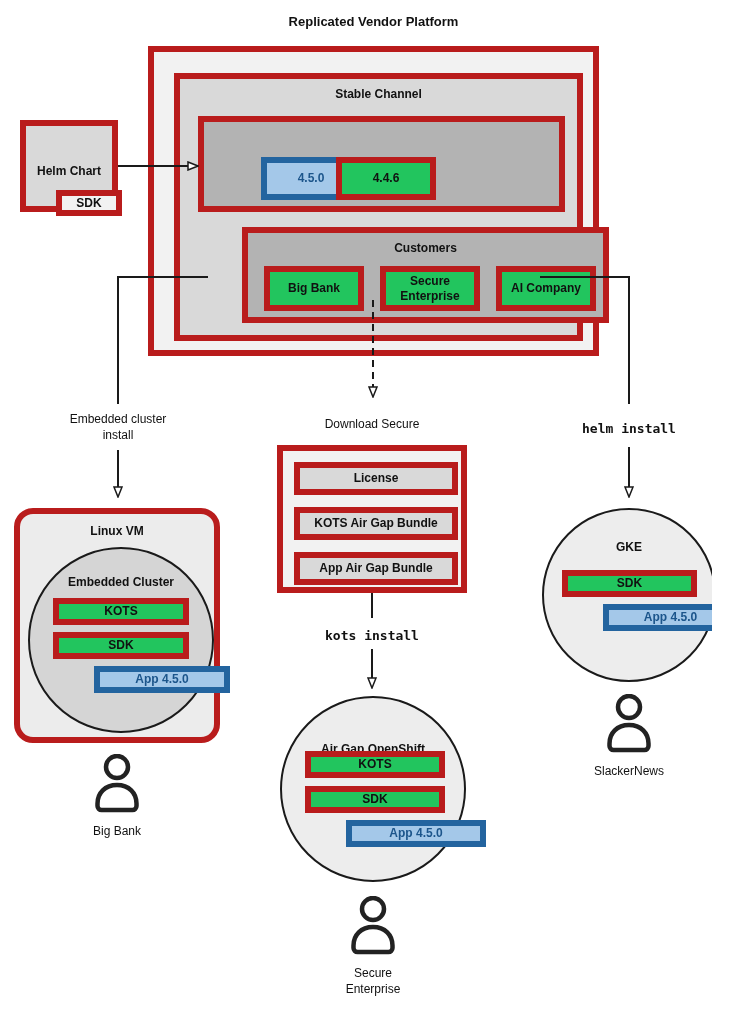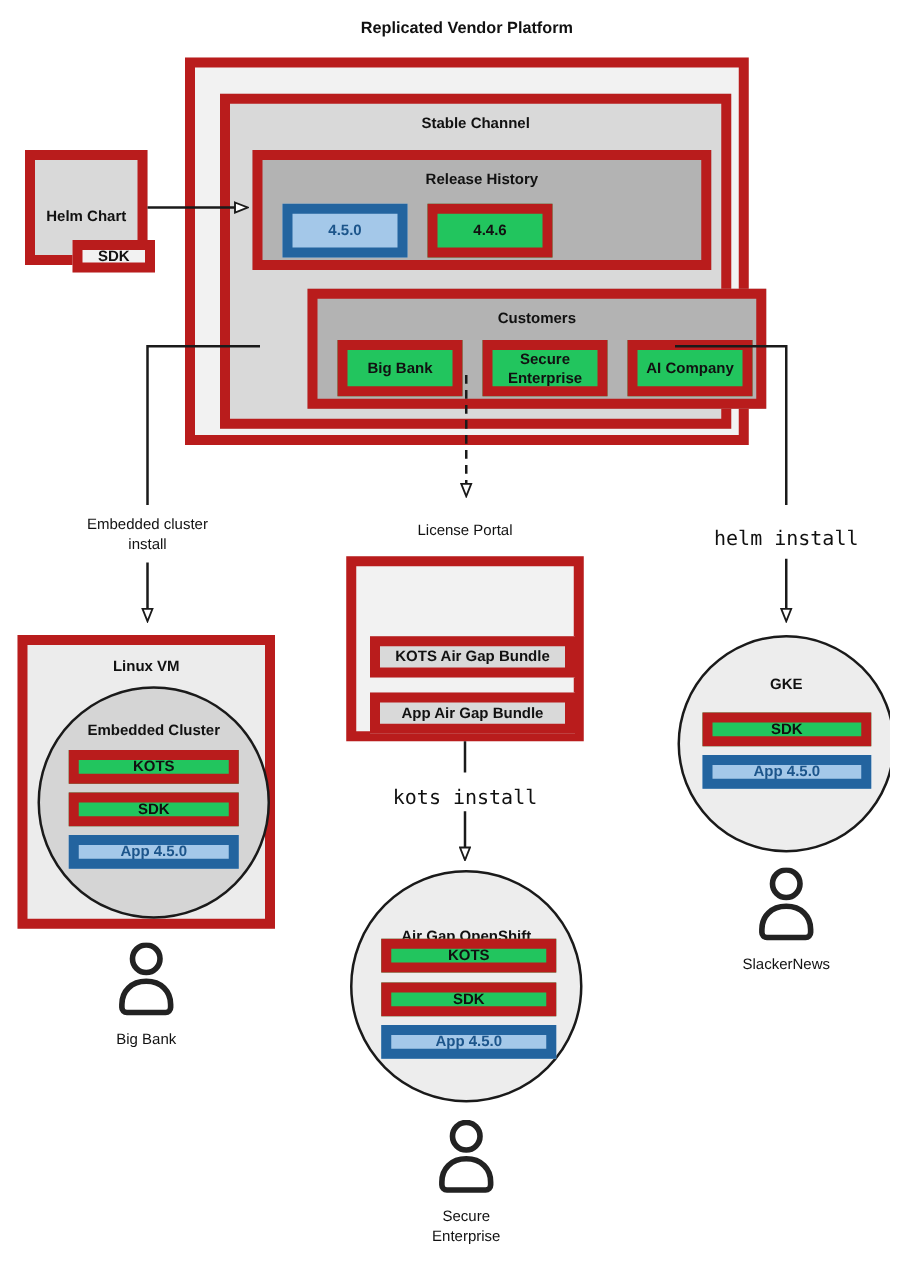--- a/index.html
+++ b/index.html
@@ -1,53 +1,52 @@
 <!DOCTYPE html>
 <html style="--outer-fill: #f2f2f2; --mid-fill: #d9d9d9; --inner-fill: #b3b3b3; --vm-fill: #ececec; --ec-fill: #d5d5d5; --circle-fill: #ededed; --blue-fill: #a4c8e9; --blue-stroke: #23649f; --blue-text: #1c558b; --line: #1a1a1a;"><head>
 <meta charset="utf-8">
 <style>
   html,body{margin:0;padding:0;background:#ffffff;}
   #canvas{
     position:relative;width:712px;height:1026px;background:#fff;overflow:hidden;
     font-family:"Liberation Sans","DejaVu Sans",sans-serif;color:#111;
   }
-  .box{position:absolute;border:8px solid #b91c1c;box-sizing:border-box;}
+  .box{position:absolute;border:6px solid #b91c1c;box-sizing:border-box;}
   .fill-outer{background:var(--outer-fill);}
   .fill-mid{background:var(--mid-fill);}
   .fill-inner{background:var(--inner-fill);}
   .fill-white{background:#22c55e;}
   .fill-vm{background:var(--vm-fill);}
   .fill-portal-item{background:var(--mid-fill);}
-  .blue{background:var(--blue-fill);border-color:var(--blue-stroke);color:var(--blue-text);}
+  .blue{background:var(--blue-fill);border-color:var(--blue-stroke);color:var(--blue-text);margin-left:41px;}
   .circle{position:absolute;border:2px solid #1a1a1a;border-radius:50%;box-sizing:border-box;}
   .fill-circle{background:var(--circle-fill);}
   .fill-ec{background:var(--ec-fill);}
   .lbl{font-weight:bold;font-size:12px;line-height:1.25;text-align:center;}
   .center{display:flex;align-items:center;justify-content:center;}
   .toplbl{position:absolute;left:0;right:0;text-align:center;font-weight:bold;font-size:12px;}
   .floating{position:absolute;text-align:center;font-weight:normal;font-size:12px;line-height:1.3;}
-  .mono{font-family:"DejaVu Sans Mono","Liberation Mono",monospace;font-size:16px;font-weight:normal;}
+  .mono{font-family:"DejaVu Sans Mono","Liberation Mono",monospace;font-size:13px;font-weight:bold;}
   .title{position:absolute;text-align:center;font-weight:bold;font-size:13px;}
   svg.overlay{position:absolute;left:0;top:0;width:734px;height:1026px;pointer-events:none;}
   .person{position:absolute;}
 </style>
 </head>
 <body>
 
 <div id="canvas">
 
   <div class="title" style="left:148px;top:14px;width:451px;">Replicated Vendor Platform</div>
 
   <div class="box fill-outer" style="left:148px;top:46px;width:451px;height:310px;">
 
     <div class="box fill-mid" style="left:20px;top:21px;width:409px;height:268px;">
       <div class="toplbl" style="top:8px;">Stable Channel</div>
 
       <div class="box fill-inner" style="left:18px;top:37px;width:367px;height:96px;">
-        <div class="toplbl" style="top:8px;">Release History</div>
         <div class="box blue lbl center" style="left:16px;top:35px;width:100px;height:43px;">
           <span>4.5.0</span>
         </div>
         <div class="box fill-white lbl center" style="left:132px;top:35px;width:100px;height:43px;">
           <span>4.4.6</span>
         </div>
       </div>
 
       <div class="box fill-inner" style="left:18px;top:148px;width:367px;height:96px;margin-left:44px;">
         <div class="toplbl" style="top:8px;">Customers</div>
@@ -66,21 +65,21 @@
 
   <div class="box fill-mid" style="left:20px;top:120px;width:98px;height:92px;">
     <div class="toplbl" style="top:38px;">Helm Chart</div>
     <div class="box fill-outer lbl center" style="left:30px;top:64px;width:66px;height:26px;">
       <span>SDK</span>
     </div>
   </div>
 
   <div class="floating" style="left:58px;top:412px;width:120px;">Embedded cluster install</div>
 
-  <div class="box fill-vm" style="left:14px;top:508px;width:206px;height:235px;">
+  <div class="box fill-vm" style="left:14px;top:508px;width:206px;height:235px;border-radius:19px;">
     <div class="toplbl" style="top:10px;">Linux VM</div>
     <div class="circle fill-ec" style="left:8px;top:33px;width:186px;height:186px;">
       <div class="toplbl" style="top:26px;">Embedded Cluster</div>
       <div class="box fill-white lbl center" style="left:23px;top:49px;width:136px;height:27px;">
         <span>KOTS</span>
       </div>
       <div class="box fill-white lbl center" style="left:23px;top:83px;width:136px;height:27px;">
         <span>SDK</span>
       </div>
       <div class="box blue lbl center" style="left:23px;top:117px;width:136px;height:27px;">
@@ -90,22 +89,25 @@
   </div>
 
   <div class="person" style="left:93px;top:754px;width:48px;height:62px;">
     <svg width="48" height="62" viewBox="0 0 48 62">
       <circle cx="24" cy="13" r="11" fill="#fff" stroke="#222" stroke-width="4.5"></circle>
       <path d="M24,31 c-12,0 -19.5,8 -19.5,18.5 l0,2.5 c0,2.2 1.8,4 4,4 l31,0 c2.2,0 4,-1.8 4,-4 l0,-2.5 c0,-10.5 -7.5,-18.5 -19.5,-18.5 z" fill="#fff" stroke="#222" stroke-width="4.5" stroke-linejoin="round"></path>
     </svg>
   </div>
   <div class="floating" style="left:57px;top:824px;width:120px;">Big Bank</div>
 
-  <div class="floating" style="left:302px;top:417px;width:140px;">License Portal</div>
+  <div class="floating" style="left:302px;top:417px;width:140px;">Download Secure</div>
   <div class="box fill-outer" style="left:277px;top:445px;width:190px;height:148px;">
+    <div class="box fill-portal-item lbl center" style="left:11px;top:11px;width:164px;height:33px;">
+      <span>License</span>
+    </div>
     <div class="box fill-portal-item lbl center" style="left:11px;top:56px;width:164px;height:33px;">
       <span>KOTS Air Gap Bundle</span>
     </div>
     <div class="box fill-portal-item lbl center" style="left:11px;top:101px;width:164px;height:33px;">
       <span>App Air Gap Bundle</span>
     </div>
   </div>
 
   <div class="floating mono" style="left:302px;top:628px;width:140px;">kots install</div>
 

